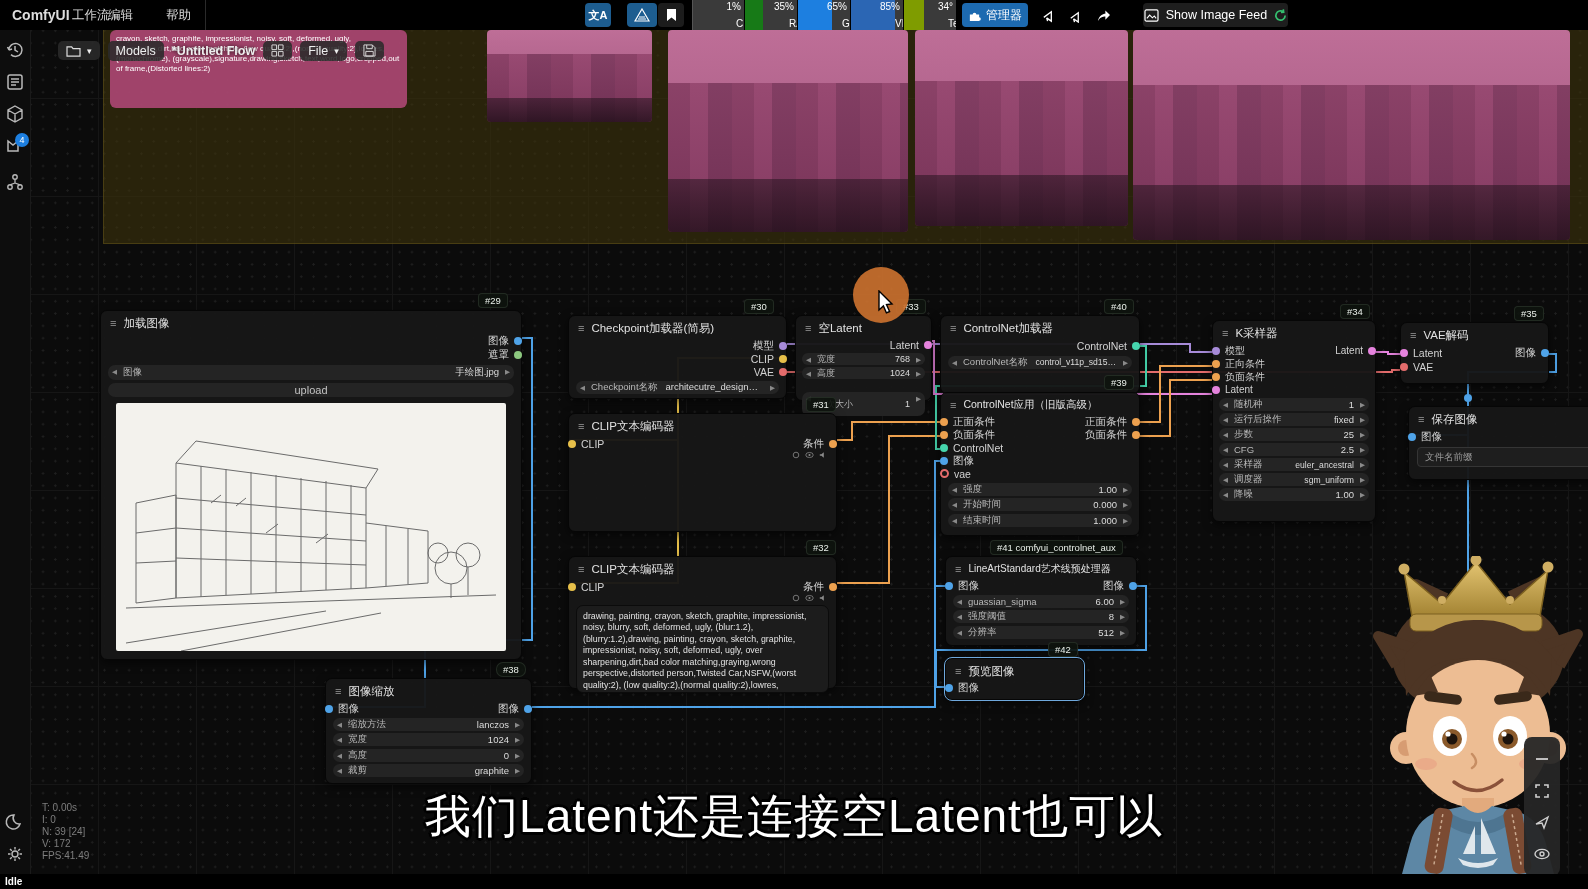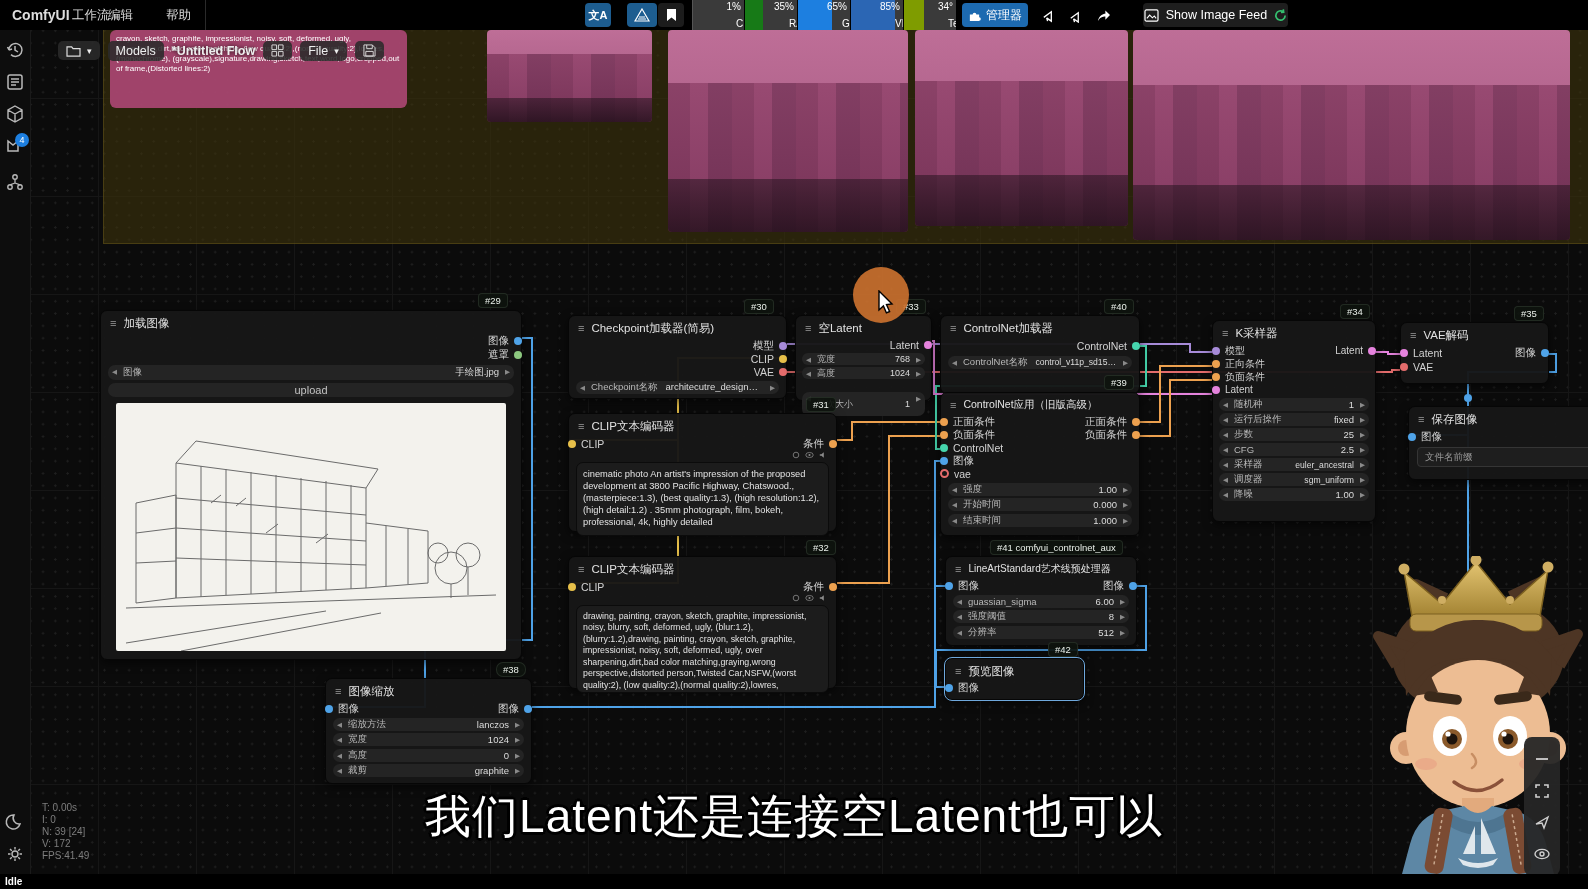--- a/index.html
+++ b/index.html
@@ -247,21 +247,20 @@
           <circle cx="5" cy="5" r="3.5" fill="none" stroke="#aaa"></circle>
         </svg>
       <svg width="9" height="8" viewBox="0 0 12 10">
           <ellipse cx="6" cy="5" rx="5" ry="3.4" fill="none" stroke="#aaa"></ellipse>
           <circle cx="6" cy="5" r="1.4" fill="#aaa"></circle>
         </svg>
       <svg width="8" height="8" viewBox="0 0 10 10">
           <path d="M1,4 h2 l3,-2.5 v7 L3,6 H1 Z" fill="#aaa"></path>
         </svg>
     </div>
-    <div class="ta" style="height:62px;">cinematic photo An artist's impression of the proposed development at 3800 Pacific Highway, Chatswood., (masterpiece:1.3), (best quality:1.3), (high resolution:1.2), (high detail:1.2) . 35mm photograph, film, bokeh, professional, 4k, highly detailed</div>
   </div>
 
   <div class="badge" style="left:806px;top:540px;">#32</div>
   <div class="node" style="left:568px;top:556px;width:267px;height:131px;">
     <div class="nh">
         <span class="bars">≡</span>
       <span>CLIP文本编码器</span>
       </div>
     <div class="prow">
         <span class="pL">

